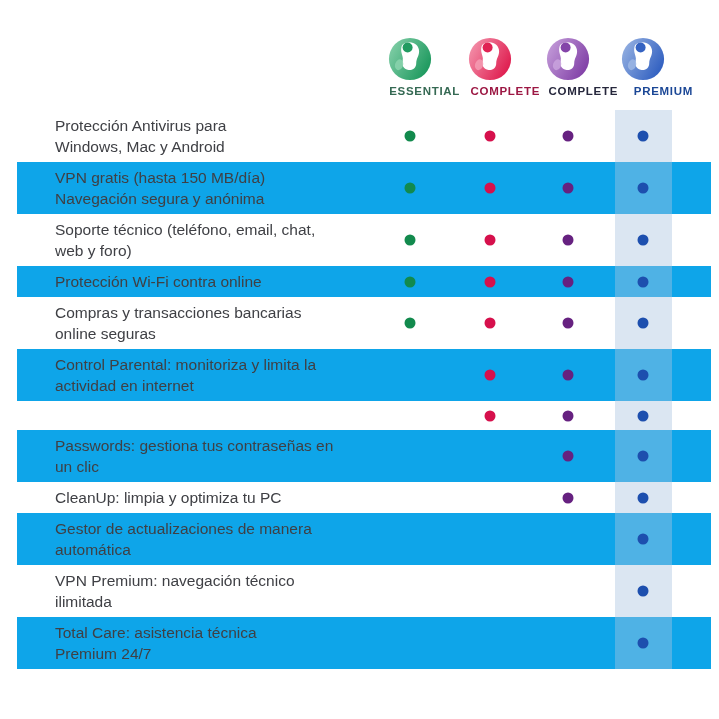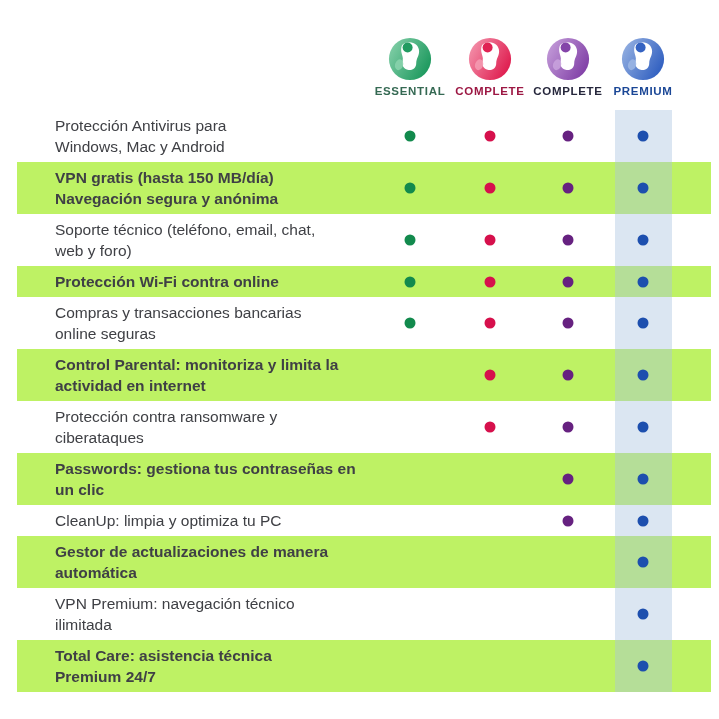--- a/index.html
+++ b/index.html
@@ -2,32 +2,32 @@
 <html><head>
 <meta charset="utf-8">
 <style>
   html,body { margin:0; padding:0; background:#ffffff; }
   .canvas {
     position:relative; width:719px; height:719px; background:#ffffff;
     font-family:"Liberation Sans", sans-serif; overflow:hidden;
   }
   
   .plan-col {
-    position:absolute; top:36px; width:100px; text-align:center;
+    position:absolute; top:36px; width:100px; text-align:right;
     transform:translateX(-50%);
   }
   .plan-col .logo { display:block; margin:0 auto; }
   .plan-label {
     margin-top:3px; font-size:11.5px; font-weight:bold; letter-spacing:0.06em;
   }
   .col-0 { left:410px; } .col-1 { left:490px; } .col-2 { left:568px; } .col-3 { left:643px; }
   
   .rows { position:absolute; left:17px; top:110px; width:694px; }
   .row  { position:relative; display:flex; align-items:flex-end; min-height:29px; }
-  .row.striped { background:#bef264;font-weight:bold; }
+  .row.striped { background:#0ea5e9; }
   .feature-label {
     padding:5px 0 5px 38px; width:345px; box-sizing:content-box;
     font-size:15.5px; line-height:21px; color:#3f4045; white-space:pre-line;
   }
   .dot {
     position:absolute; width:11px; height:11px; border-radius:50%;
     top:50%; transform:translate(-50%,-50%); z-index:2;
   }
   .dot-c0 { left:393px; } .dot-c1 { left:473px; } .dot-c2 { left:551px; } .dot-c3 { left:626px; }
   .premium-band {
@@ -143,22 +143,20 @@
         <span class="dot dot-c3" style="background: rgb(29, 79, 174);"></span>
       </div>
       <div class="row striped">
         <div class="feature-label">Control Parental: monitoriza y limita la
 actividad en internet</div>
         <span class="dot dot-c1" style="background: rgb(214, 16, 76);"></span>
         <span class="dot dot-c2" style="background: rgb(102, 33, 128);"></span>
         <span class="dot dot-c3" style="background: rgb(29, 79, 174);"></span>
       </div>
       <div class="row">
-        <div class="feature-label">Protección contra ransomware y
-ciberataques</div>
         <span class="dot dot-c1" style="background: rgb(214, 16, 76);"></span>
         <span class="dot dot-c2" style="background: rgb(102, 33, 128);"></span>
         <span class="dot dot-c3" style="background: rgb(29, 79, 174);"></span>
       </div>
       <div class="row striped">
         <div class="feature-label">Passwords: gestiona tus contraseñas en
 un clic</div>
         <span class="dot dot-c2" style="background: rgb(102, 33, 128);"></span>
         <span class="dot dot-c3" style="background: rgb(29, 79, 174);"></span>
       </div>

